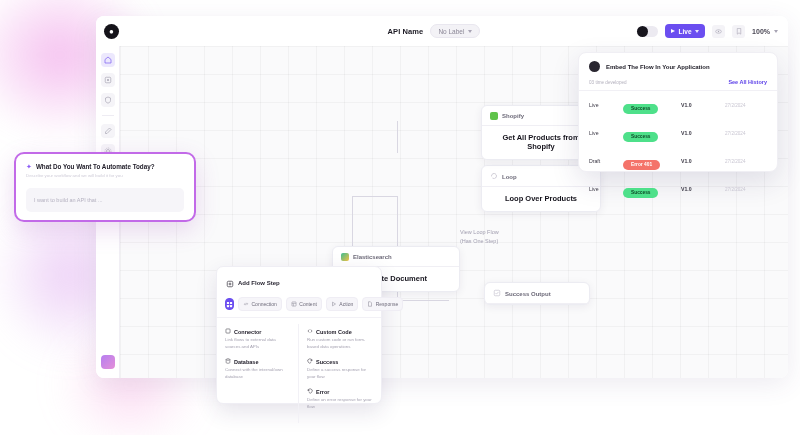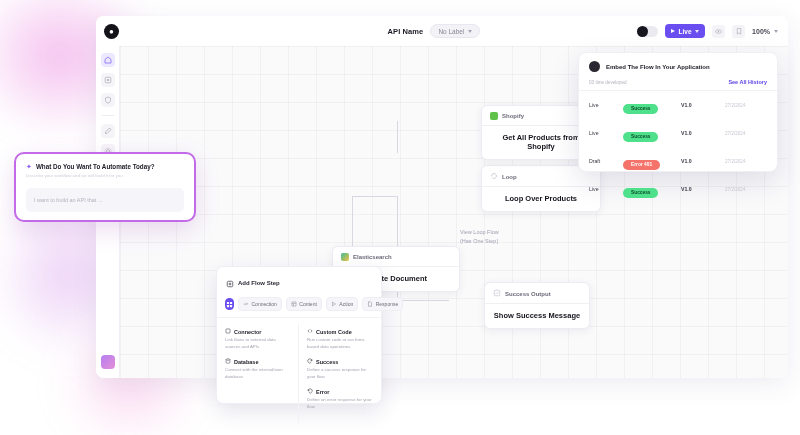--- a/index.html
+++ b/index.html
@@ -293,21 +293,20 @@
       <div class="node" style="left:364px; top:236px; width:106px;">
         <div class="node-head">
           <span>
             <svg width="8" height="8" viewBox="0 0 16 16">
                 <rect x="2.5" y="2.5" width="11" height="11" rx="2" fill="none" stroke="#c6c3d0" stroke-width="1.4"></rect>
                 <path d="M5 8.2l2 2 4-4.4" fill="none" stroke="#c6c3d0" stroke-width="1.4"></path>
               </svg>
           </span>
           <span>Success Output</span>
         </div>
-        <div class="node-title">Show Success Message</div>
       </div>
 
     </div>
   </div>
 
   <div class="afs">
     <div class="afs-head">
       <span>
         <svg width="8" height="8" viewBox="0 0 16 16">
             <rect x="2.5" y="2.5" width="11" height="11" rx="2.5" fill="none" stroke="#33303c" stroke-width="1.4"></rect>

